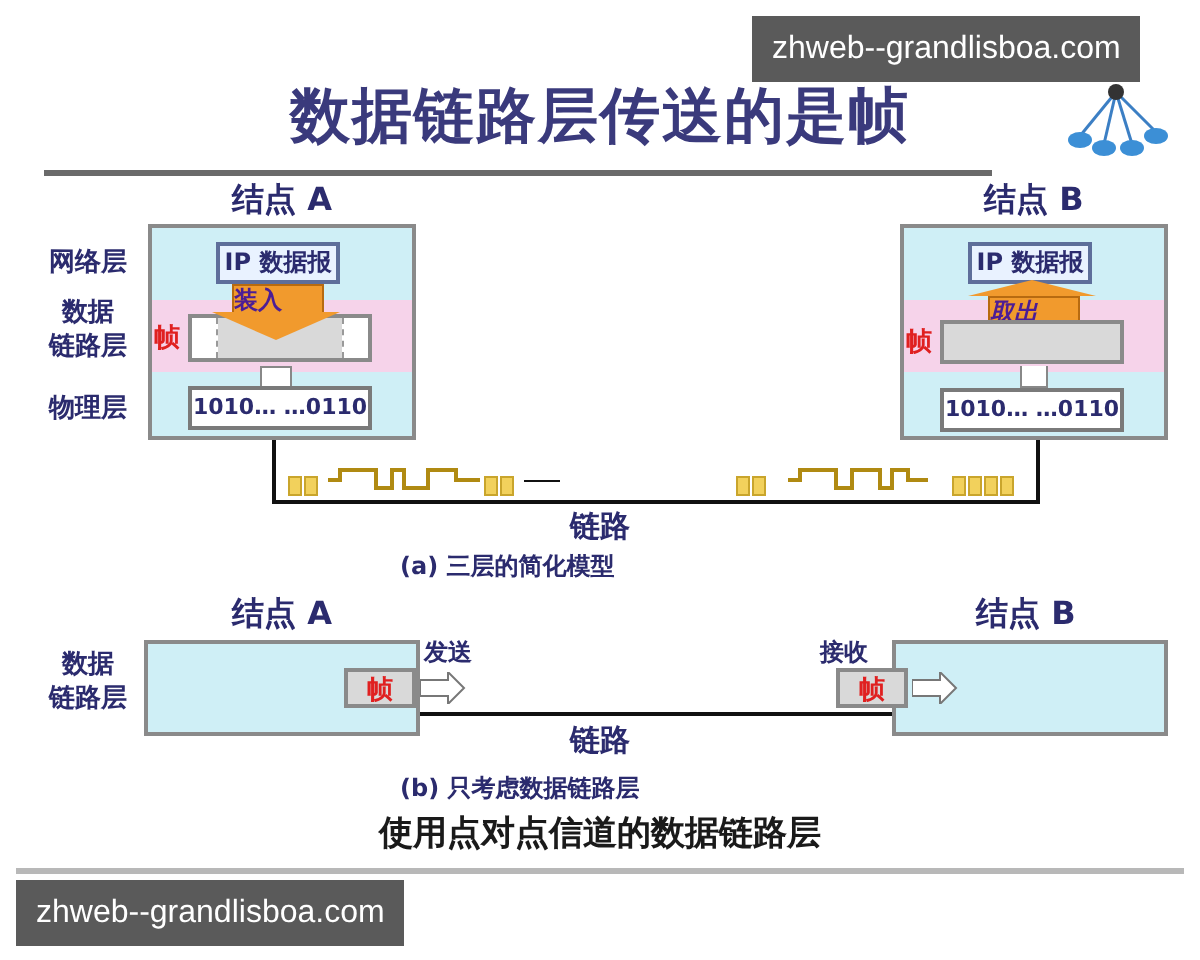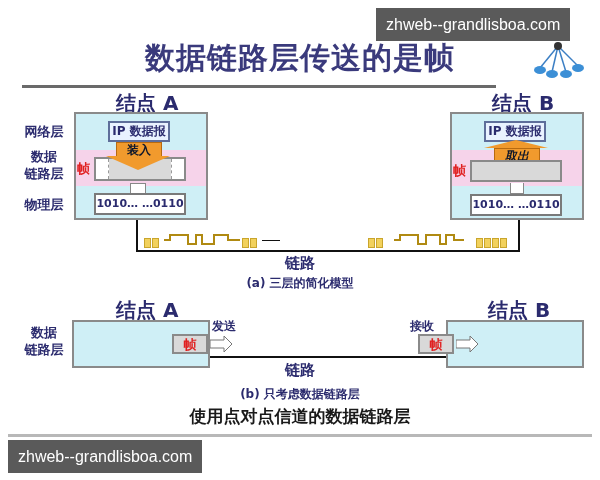--- a/index.html
+++ b/index.html
@@ -1,33 +1,33 @@
 <!DOCTYPE html>
 <html><head>
 <meta charset="utf-8">
 <style>
   html,body{margin:0;padding:0;}
   body{width:600px;height:480px;background:#ffffff;position:relative;overflow:hidden;font-family:"DejaVu Sans",sans-serif;}
   .abs{position:absolute;}
   .title{left:0;width:600px;top:38px;text-align:center;font-size:30px;font-weight:bold;color:#3a3a7c;letter-spacing:1px;}
   .title-rule{left:22px;top:85px;width:474px;height:3px;background:#6a6a6a;}
   .wm{background:#5a5a5a;color:#ffffff;font-size:16px;padding:0 10px;height:33px;line-height:33px;font-family:"Liberation Sans",sans-serif;}
-  .node-label{font-size:20px;font-weight:bold;color:#2b2b6e;}
+  .node-label{font-size:16px;font-weight:bold;color:#2b2b6e;}
   .layer-label{font-size:13px;font-weight:bold;color:#2b2b6e;text-align:center;line-height:17px;}
   .stack{border:2px solid #8a8a8a;box-sizing:border-box;}
   .band-cyan{background:#cfeff6;}
   .band-pink{background:#f6d3ea;}
   .box{background:#ffffff;border:2px solid #7a7a7a;box-sizing:border-box;font-weight:bold;color:#2b2b6e;text-align:center;}
   .ipbox{background:#e9f2ff;border:2px solid #5e6e9a;box-sizing:border-box;font-size:12px;font-weight:bold;color:#2b2b6e;text-align:center;line-height:17px;}
   .frame{background:#d9d9d9;border:2px solid #8a8a8a;box-sizing:border-box;}
   .frame-end{background:#ffffff;border-right:1px dashed #999;}
-  .orange{background:#f19a2d;border:1px solid #b76a10;color:#0f172a;font-size:12px;font-weight:bold;text-align:center;}
+  .orange{background:#f19a2d;border:1px solid #b76a10;color:#4c1d95;font-size:12px;font-weight:bold;text-align:left;}
   .red{color:#e02020;font-weight:bold;font-size:13px;}
   .line{background:#111;}
-  .caption{font-size:12px;font-weight:bold;color:#2b2b6e;text-align:center;}
+  .caption{font-size:12px;font-weight:bold;color:#2b2b6e;}
   .link-label{font-size:15px;font-weight:bold;color:#2b2b6e;text-align:center;}
   .bigbox{background:#cfeff6;border:2px solid #8a8a8a;box-sizing:border-box;}
   .sframe{background:#d9d9d9;border:2px solid #8a8a8a;box-sizing:border-box;text-align:center;line-height:16px;}
   .bit{background:#f2d15c;border:1px solid #c9a52c;width:5px;height:8px;position:absolute;}
 </style>
 </head>
 <body>
 
 <div class="abs title">数据链路层传送的是帧</div>
 <div class="abs title-rule"></div>

